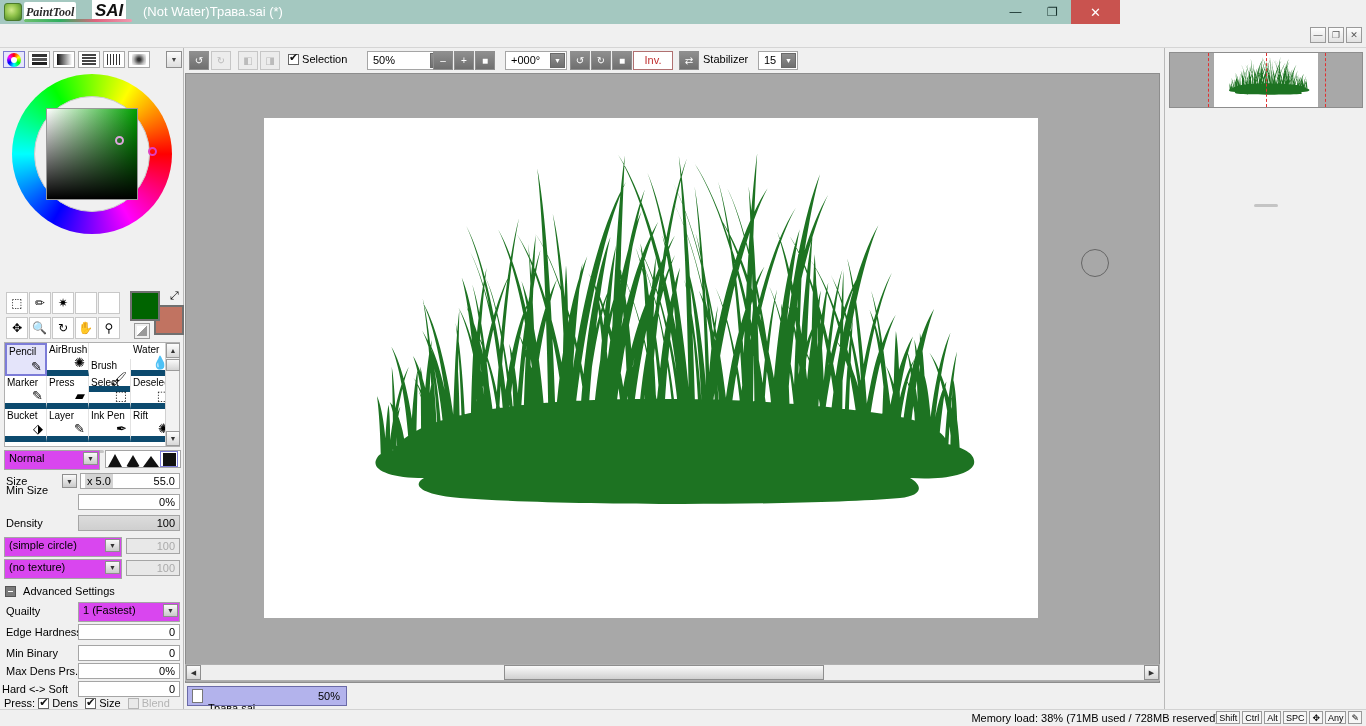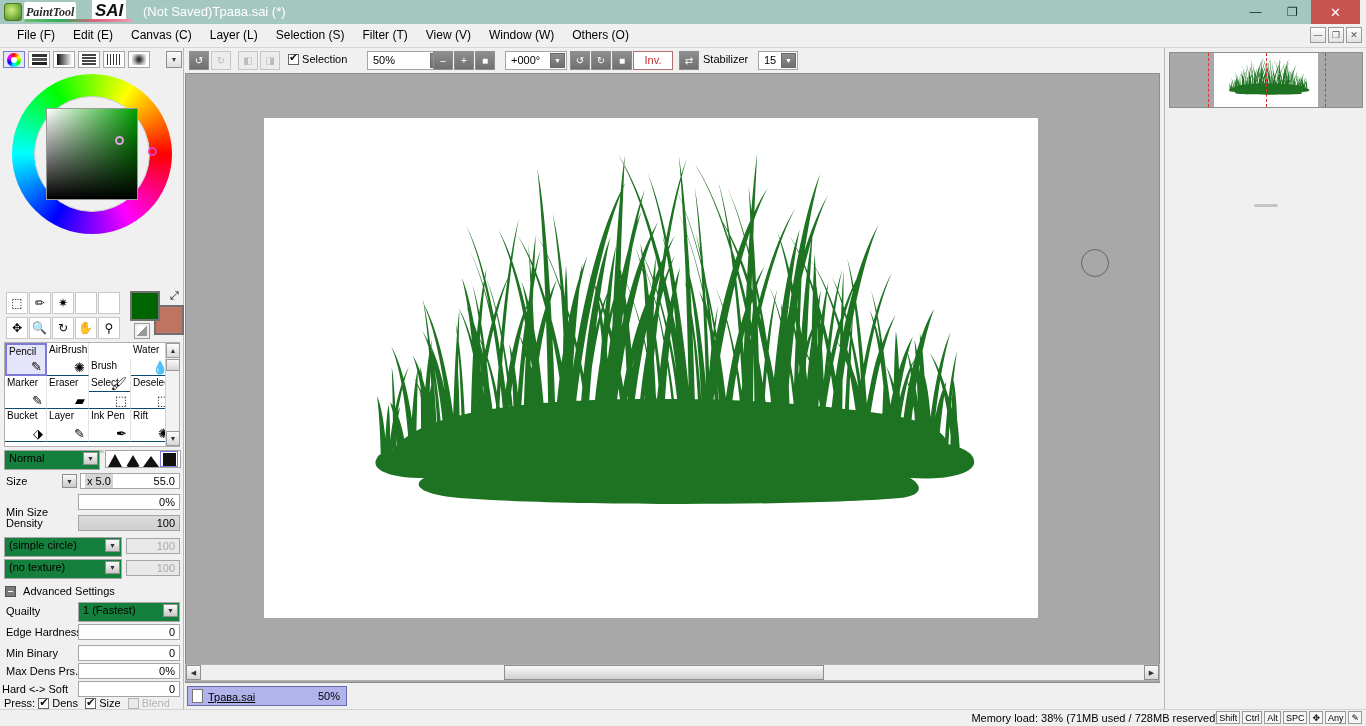--- a/index.html
+++ b/index.html
@@ -5,21 +5,21 @@
   html,body{margin:0;padding:0;}
   body{
     width:1366px;height:726px;overflow:hidden;
     font-family:"Liberation Sans","DejaVu Sans",sans-serif;
     font-size:11px;color:#000;background:#f0f0f0;
     -webkit-font-smoothing:none;
   }
   .app{position:relative;width:1366px;height:726px;}
 
   
-  .titlebar{position:absolute;left:0;top:0;width:1360px;height:24px;background:#a4c8c0;}
+  .titlebar{position:absolute;left:0;top:0;width:1120px;height:24px;background:#a4c8c0;}
   .logo-ico{position:absolute;left:4px;top:3px;width:18px;height:18px;border-radius:3px;
     background:radial-gradient(circle at 40% 38%,#cfe98a 0%,#8fc24a 45%,#3e7a20 100%);
     border:1px solid #4a7a2c;box-sizing:border-box;}
   .logo-txt{position:absolute;left:24px;top:2px;height:20px;line-height:20px;
     font-family:"Liberation Serif","DejaVu Serif",serif;font-style:italic;font-weight:bold;
     font-size:12px;color:#2a2a2a;background:#fff;padding:0 2px;border-radius:2px;}
   .logo-sai{position:absolute;left:92px;top:0px;height:22px;line-height:22px;font-size:17px;
     font-weight:bold;font-style:italic;color:#111;background:#fff;padding:0 3px;}
   .logo-underline{position:absolute;left:24px;top:19px;width:108px;height:3px;
     background:linear-gradient(90deg,#6dc06d,#2fae5f,#e0647f,#f09ab0);border-radius:2px;}
@@ -90,21 +90,21 @@
   .sw-swap{position:absolute;left:40px;top:-2px;font-size:11px;}
   .sw-mini{position:absolute;left:4px;top:32px;width:16px;height:16px;background:#efefef;
     border:1px solid #9a9a9a;box-sizing:border-box;}
   .sw-mini i{display:block;width:10px;height:10px;margin:2px;
     background:linear-gradient(135deg,#fff 50%,#999 50%);}
 
   
   .brushbox{position:absolute;left:4px;top:294px;width:176px;height:105px;background:#fff;
     border:1px solid #b0b0b0;box-sizing:border-box;}
   .bcell{position:absolute;width:42px;height:33px;box-sizing:border-box;
-    border-right:1px solid #e2e2e2;border-bottom:1px solid #0c4a6e;overflow:hidden;}
+    border-right:1px solid #e2e2e2;border-bottom:6px solid #0c4a6e;overflow:hidden;}
   .bcell .bl{position:absolute;left:2px;top:1px;font-size:10px;white-space:nowrap;}
   .bcell .bi{position:absolute;right:3px;bottom:1px;font-size:13px;line-height:13px;}
   .bcell.sel{border:2px solid #7c7cd8;background:#e4e4fa;}
   .bscroll{position:absolute;right:0;top:0;width:14px;height:103px;background:#f2f2f2;
     border-left:1px solid #d0d0d0;box-sizing:border-box;}
   .bs-btn{width:14px;height:15px;background:linear-gradient(#fdfdfd,#d8d8d8);
     border:1px solid #9b9b9b;box-sizing:border-box;display:flex;align-items:center;
     justify-content:center;font-size:7px;color:#333;}
   .bs-thumb{position:absolute;left:0;top:16px;width:14px;height:12px;
     background:linear-gradient(#fafafa,#d4d4d4);border:1px solid #9b9b9b;box-sizing:border-box;}
@@ -115,21 +115,21 @@
 
   
   .row{position:absolute;height:17px;}
   .lbl{font-size:11px;line-height:17px;}
   .fld{position:absolute;height:16px;background:#fff;border:1px solid #a5a5a5;
     box-sizing:border-box;font-size:11px;line-height:14px;}
   .fld .v{position:absolute;right:4px;top:0;}
   .fld .vl{position:absolute;left:4px;top:0;}
   .fld.gray{background:#e8e8e8;color:#aaa;}
   .fld.slider{background:linear-gradient(#dcdcdc,#cfcfcf);}
-  .combo{position:absolute;height:20px;background:#15803d;border:1px solid #a5a5a5;
+  .combo{position:absolute;height:20px;background:#d946ef;border:1px solid #a5a5a5;
     box-sizing:border-box;font-size:11px;line-height:15px;padding-left:4px;}
   .combo .arw{position:absolute;right:1px;top:1px;width:15px;height:13px;
     background:linear-gradient(#fafafa,#c9c9c9);border:1px solid #8e8e8e;box-sizing:border-box;
     display:flex;align-items:center;justify-content:center;font-size:7px;color:#333;}
   .shapes{position:absolute;left:105px;top:402px;width:76px;height:18px;background:#fff;
     border:1px solid #a5a5a5;box-sizing:border-box;display:flex;align-items:flex-end;}
   .shp{width:18px;height:16px;display:flex;align-items:flex-end;justify-content:center;}
   .shp b{display:block;border-left:7px solid transparent;border-right:7px solid transparent;
     border-bottom:13px solid #111;}
   .shp.r2 b{border-bottom:12px solid #111;border-radius:3px;}
@@ -181,21 +181,21 @@
     display:flex;align-items:center;justify-content:center;font-size:7px;color:#333;position:absolute;}
   .sthumb{background:linear-gradient(#fafafa,#d0d0d0);border:1px solid #8e8e8e;
     box-sizing:border-box;position:absolute;}
 
   
   .tabbar{position:absolute;left:185px;top:683px;width:975px;height:26px;background:#f0f0f0;}
   .doctab{position:absolute;left:2px;top:3px;height:20px;width:160px;background:#b3b3ec;
     border:1px solid #6a6aa8;box-sizing:border-box;font-size:11px;line-height:18px;}
   .doctab .ic{position:absolute;left:4px;top:2px;width:11px;height:14px;background:#fff;
     border:1px solid #777;box-sizing:border-box;}
-  .doctab .nm{position:absolute;left:20px;top:1px;text-decoration:underline;}
+  .doctab .nm{position:absolute;left:20px;top:12px;text-decoration:underline;}
   .doctab .zm{position:absolute;right:6px;top:0;}
 
   
   .rightdock{position:absolute;left:1164px;top:48px;width:202px;height:678px;background:#f0f0f0;
     border-left:1px solid #b9b9b9;box-sizing:border-box;}
   .nav-preview{position:absolute;left:4px;top:4px;width:194px;height:56px;background:#a8a8a8;
     border:1px solid #8d8d8d;box-sizing:border-box;overflow:hidden;}
   .np-paper{position:absolute;left:44px;top:0;width:104px;height:54px;background:#fff;}
   .np-line{position:absolute;top:0;width:0;height:54px;border-left:1px dashed #e03030;}
   .rdiv{position:absolute;left:4px;width:194px;height:4px;}
@@ -215,40 +215,29 @@
 </head>
 <body>
 
 <div class="app">
 
   <div class="titlebar">
     <div class="logo-ico"></div>
     <div class="logo-txt">PaintTool</div>
     <div class="logo-sai">SAI</div>
     <div class="logo-underline"></div>
-    <div class="title-text">(Not Saved)Трава.sai (*)</div>
+    <div class="title-text">(Not Water)Трава.sai (*)</div>
     <div class="wbtns">
       <div class="wbtn">—</div>
       <div class="wbtn">❐</div>
       <div class="wbtn close">✕</div>
     </div>
   </div>
 
   <div class="menubar">
-    <div class="menu-items">
-      <div class="menu-item">File (F)</div>
-      <div class="menu-item">Edit (E)</div>
-      <div class="menu-item">Canvas (C)</div>
-      <div class="menu-item">Layer (L)</div>
-      <div class="menu-item">Selection (S)</div>
-      <div class="menu-item">Filter (T)</div>
-      <div class="menu-item">View (V)</div>
-      <div class="menu-item">Window (W)</div>
-      <div class="menu-item">Others (O)</div>
-    </div>
     <div class="mdi-ctrl">
       <div class="mdi-b">—</div>
       <div class="mdi-b">❐</div>
       <div class="mdi-b">✕</div>
     </div>
   </div>
 
   <div class="leftdock">
 
     <div class="colortabs">
@@ -321,21 +310,21 @@
       <div class="bcell" style="left:126px;top:0">
           <span class="bl">Water</span>
           <span class="bi">💧</span>
         </div>
 
       <div class="bcell" style="left:0;top:33px">
           <span class="bl">Marker</span>
           <span class="bi">✎</span>
         </div>
       <div class="bcell" style="left:42px;top:33px">
-          <span class="bl">Eraser</span>
+          <span class="bl">Press</span>
           <span class="bi">▰</span>
         </div>
       <div class="bcell" style="left:84px;top:33px">
           <span class="bl">Select</span>
           <span class="bi">⬚</span>
         </div>
       <div class="bcell" style="left:126px;top:33px">
           <span class="bl">Deselect</span>
           <span class="bi">⬚</span>
         </div>
@@ -384,21 +373,21 @@
         </div>
     </div>
 
     <div class="row lbl" style="left:6px;top:425px">Size</div>
     <div class="minibtn" style="left:62px;top:426px">▼</div>
     <div class="fld" style="left:80px;top:425px;width:100px">
       <span class="vl" style="background:#d4d4d4;padding:0 2px;">x 5.0</span>
       <span class="v">55.0</span>
     </div>
 
-    <div class="row lbl" style="left:6px;top:456px">Min Size</div>
+    <div class="row lbl" style="left:6px;top:434px">Min Size</div>
     <div class="fld" style="left:78px;top:446px;width:102px">
         <span class="v">0%</span>
       </div>
 
     <div class="row lbl" style="left:6px;top:467px">Density</div>
     <div class="fld slider" style="left:78px;top:467px;width:102px">
         <span class="v">100</span>
       </div>
 
     <div class="combo" style="left:4px;top:489px;width:118px"><span>(simple circle)</span><span class="arw">▼</span></div>

